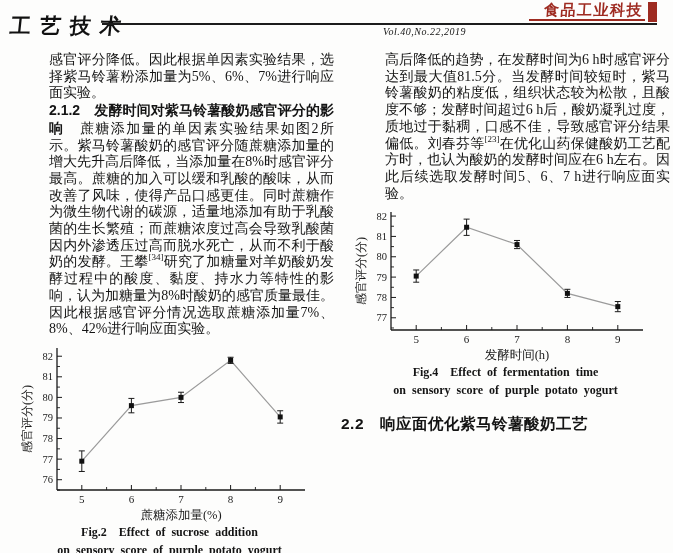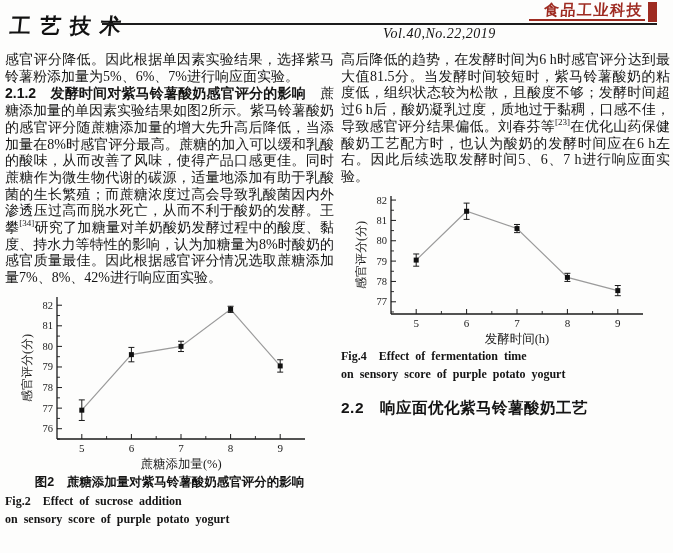--- a/index.html
+++ b/index.html
@@ -7,38 +7,38 @@
   #page { position:relative; width:673px; height:553px; background:#fdfdfc; color:#141414; overflow:hidden; margin:0 auto; }
 
   
   .hdr-left { position:absolute; left:10px; top:12px; font-family:"Liberation Serif","DejaVu Serif",serif;
               font-size:21px; font-weight:bold; letter-spacing:9px; transform:skewX(-6deg); color:#111; }
   .hdr-rule { position:absolute; left:102px; right:16px; top:23px; height:2px; background:#1c1c1c; }
   .journal  { position:absolute; right:30px; top:1px; font-size:15px; font-weight:bold; letter-spacing:1.5px;
               transform:skewX(-4deg); }
   .journal-underline { position:absolute; right:28px; top:19px; width:116px; height:1.5px; }
   .journal-bar { position:absolute; right:16px; top:2px; width:9px; height:20px; }
-  .issue { position:absolute; left:383px; top:26px; font-size:14px; font-style:italic; letter-spacing:0.5px; }
+  .issue { position:absolute; left:383px; top:26px; font-size:10px; font-style:italic; letter-spacing:0.5px; }
 
   
   .col { position:absolute; top:52px; width:329px; }
   .col-l { left:5px; }
   .col-r { left:341px; }
-  p.body { font-size:14px; line-height:16.7px; text-align:justify; }
+  p.body { font-size:14px; line-height:16.7px; text-align:justify;margin-left:44px; }
   .h3 { font-family:"Liberation Sans","DejaVu Sans",sans-serif; font-weight:bold; }
   .h2 { font-family:"Liberation Sans","DejaVu Sans",sans-serif; font-weight:bold; font-size:15.5px;
         margin:16px 0 4px 0; letter-spacing:0.5px; }
   sup.ref { font-size:9px; vertical-align:super; line-height:0; }
 
   
   svg.chart { display:block; margin:2px auto 0 auto; }
   svg.chart text { font-family:"Liberation Serif","DejaVu Serif",serif; }
   .cap-cn { text-align:center; font-family:"Liberation Sans","DejaVu Sans",sans-serif; font-weight:bold;
             font-size:12.5px; margin-top:3px; }
-  .cap-en { text-align:left; font-size:12px; font-weight:bold; word-spacing:3px; margin-top:2px; }
+  .cap-en { text-align:center; font-size:12px; font-weight:bold; word-spacing:3px; margin-top:2px; }
 </style>
 </head>
 <body>
 
 <div id="page">
 
   <div class="hdr-left">工艺技术</div>
   <div class="hdr-rule"></div>
   <div class="journal" style="color: rgb(158, 43, 33);">食品工业科技</div>
   <div class="journal-underline" style="background: rgb(158, 43, 33);"></div>
@@ -103,21 +103,20 @@
         <line x1="206.6" y1="17.26086956521744" x2="212.6" y2="17.26086956521744" stroke="#1a1a1a" stroke-width="1"></line>
         <line x1="206.6" y1="23.434782608695933" x2="212.6" y2="23.434782608695933" stroke="#1a1a1a" stroke-width="1"></line>
         <rect x="207.1" y="17.847826086956687" width="5" height="5" fill="#111111"></rect>
         <line x1="259.20000000000005" y1="83.11594202898557" x2="259.20000000000005" y2="70.76811594202917" stroke="#1a1a1a" stroke-width="1"></line>
         <line x1="256.20000000000005" y1="70.76811594202917" x2="262.20000000000005" y2="70.76811594202917" stroke="#1a1a1a" stroke-width="1"></line>
         <line x1="256.20000000000005" y1="83.11594202898557" x2="262.20000000000005" y2="83.11594202898557" stroke="#1a1a1a" stroke-width="1"></line>
         <rect x="256.70000000000005" y="74.44202898550736" width="5" height="5" fill="#111111"></rect>
         <text x="160" y="179" text-anchor="middle" font-size="12.5" fill="#1a1a1a">蔗糖添加量(%)</text>
         <text x="10" y="79" text-anchor="middle" font-size="12" fill="#1a1a1a" transform="rotate(-90 10 79)">感官评分(分)</text>
       </svg>
-    <div class="cap-cn">图2　蔗糖添加量对紫马铃薯酸奶感官评分的影响</div>
     <div class="cap-en">Fig.2　Effect of sucrose addition</div>
     <div class="cap-en">on sensory score of purple potato yogurt</div>
   </div>
 
   <div class="col col-r">
     <p class="body"><span>高后降低的趋势，在发酵时间为6 h时感官评分达到最大值81.5分。当发酵时间较短时，紫马铃薯酸奶的粘度低，组织状态较为松散，且酸度不够；发酵时间超过6 h后，酸奶凝乳过度，质地过于黏稠，口感不佳，导致感官评分结果偏低。刘春芬等</span><sup class="ref">[23]</sup><span>在优化山药保健酸奶工艺配方时，也认为酸奶的发酵时间应在6 h左右。因此后续选取发酵时间5、6、7 h进行响应面实验。</span></p>
     <svg class="chart" id="fig4" width="302" height="158" viewBox="0 0 302 158">
         <line x1="36" y1="8" x2="36" y2="126" stroke="#1a1a1a" stroke-width="1.3"></line>
         <line x1="36" y1="126" x2="288" y2="126" stroke="#1a1a1a" stroke-width="1.3"></line>
         <line x1="36" y1="113.79310344827597" x2="41" y2="113.79310344827597" stroke="#1a1a1a" stroke-width="1"></line>

